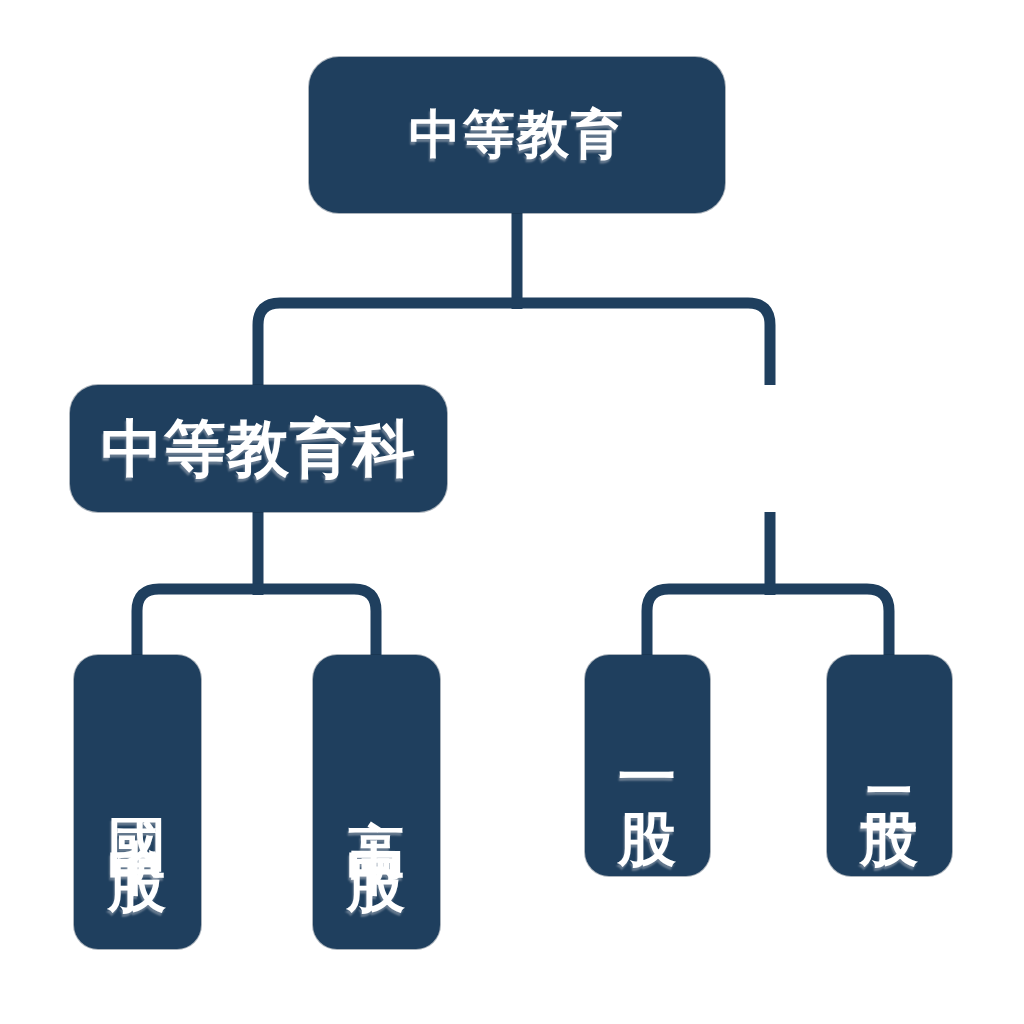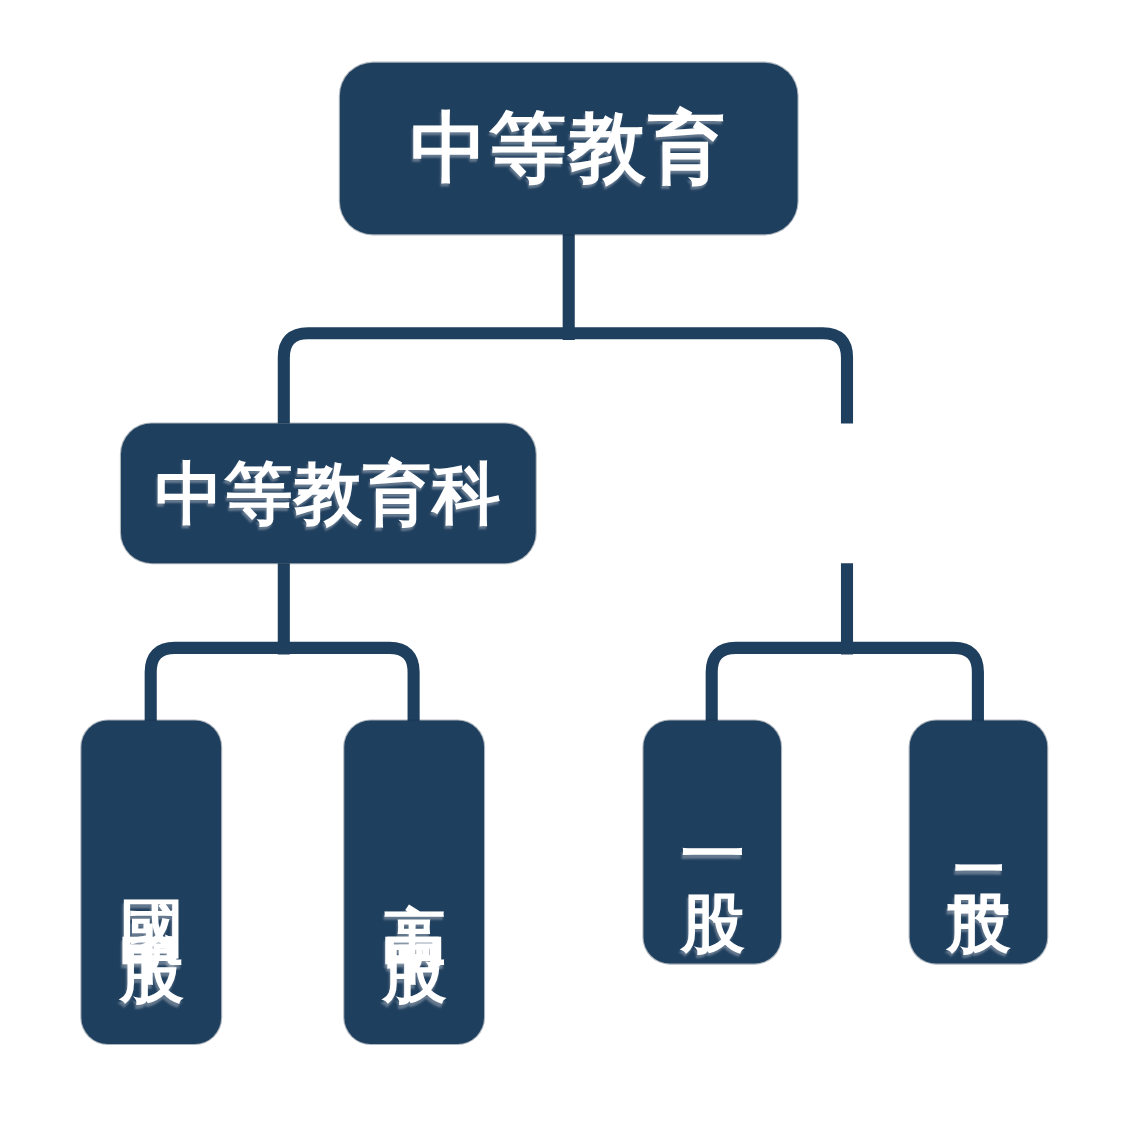--- a/index.html
+++ b/index.html
@@ -24,31 +24,31 @@
     align-items: center;
     justify-content: center;
     font-weight: 700;
     text-shadow: -1px 3px 2px rgba(190,195,205,0.45);
     box-shadow: 0 0 0 1px rgba(18,41,63,0.35);
   }
   .node-root {
     left: 309px; top: 57px;
     width: 416px; height: 156px;
     border-radius: 30px;
-    font-size: 70px;
+    font-size: 52px;
     letter-spacing: 2px;
   }
   .node-l2 {
     top: 385px;
     width: 377px; height: 127px;
     border-radius: 28px;
     font-size: 62px;
     letter-spacing: 1px;
   }
-  .node-l2-left  { left: 70px; margin-left: 40px; }
+  .node-l2-left  { left: 70px; }
   .node-l2-right { left: 582px; }
   .node-l3 {
     top: 655px;
     border-radius: 24px;
     font-size: 58px;
   }
   .vlabel {
     writing-mode: vertical-rl;
     text-orientation: upright;
     letter-spacing: 20px;

